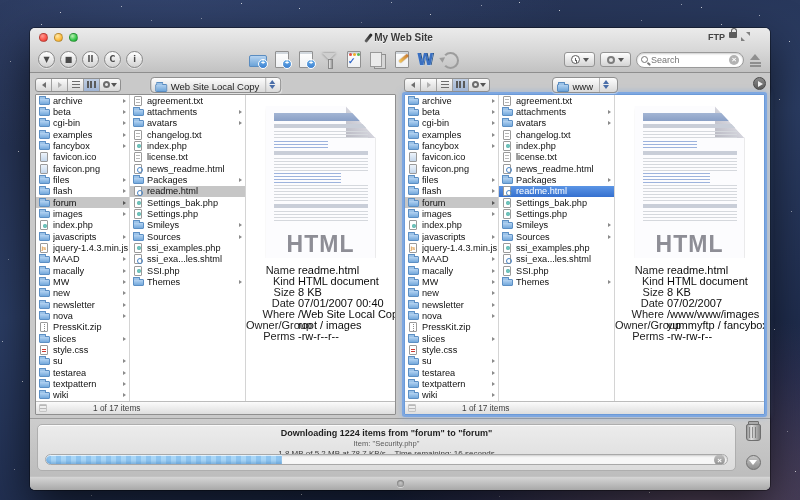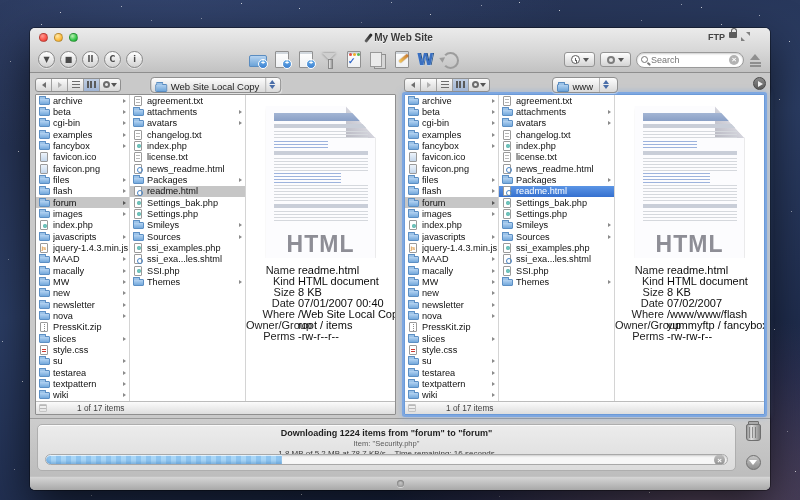--- a/index.html
+++ b/index.html
@@ -195,21 +195,21 @@
 
   .meta { display:inline-block; margin:0 auto; }
   .mrow { display:flex; font-size:11px; line-height:11px; }
   .mlabel { width:52px; flex:none; text-align:right; padding-right:3px; color:#222; }
   .mval { text-align:left; color:#0a0a0a; white-space:nowrap; }
 
   .pane-status { height:13px; border-top:1px solid #bcbcbc; background:linear-gradient(#fbfbfb,#dedede);
     display:flex; align-items:center; font-size:8.3px; color:#3f3f3f; }
   .grip { width:8px; height:8px; margin:0 2px 0 3px; background:repeating-linear-gradient(#b8b8b8 0 1px, transparent 1px 3px);
     border:1px solid #c4c4c4; border-radius:1px; }
-  .pane-status .stxt { margin-left:28px; }
+  .pane-status .stxt { margin-left:44px; }
 
   
   .drawer { height:62px; background:linear-gradient(#cdcdcd,#bdbdbd); border-top:1px solid #9a9a9a;
     display:flex; padding:5px 4px 5px 7px; gap:4px; }
   .dpanel { flex:1; border:1px solid #aeaeae; border-radius:5px; background:linear-gradient(#ececec,#dcdcdc);
     box-shadow:inset 0 1px 0 rgba(255,255,255,.8); padding:3px 8px 0; text-align:center; position:relative; min-width:0; }
   .d-title { font-size:9px; font-weight:bold; color:#1e1e1e; }
   .d-item { font-size:7.6px; color:#5a5a5a; margin-top:1px; }
   .d-stats { font-size:8px; color:#3a3a3a; margin-top:1px; }
   .ptrack { position:absolute; left:7px; right:7px; bottom:5px; height:11px; border-radius:6px;
@@ -567,21 +567,21 @@
                     <span class="mlabel">Size</span>
                     <span class="mval">8 KB</span>
                   </div><div class="mrow">
                     <span class="mlabel">Date</span>
                     <span class="mval">07/01/2007 00:40</span>
                   </div><div class="mrow">
                     <span class="mlabel">Where</span>
                     <span class="mval">/Web Site Local Copy/forum</span>
                   </div><div class="mrow">
                     <span class="mlabel">Owner/Group</span>
-                    <span class="mval">root / items</span>
+                    <span class="mval">root / images</span>
                   </div><div class="mrow">
                     <span class="mlabel">Perms</span>
                     <span class="mval">-rw-r--r--</span>
                   </div></div>
             </div>
           </div>
           <div class="pane-status">
             <span class="grip"></span>
             <span class="stxt">1 of 17 items</span>
           </div>
@@ -851,21 +851,21 @@
                     <span class="mlabel">Kind</span>
                     <span class="mval">HTML document</span>
                   </div><div class="mrow">
                     <span class="mlabel">Size</span>
                     <span class="mval">8 KB</span>
                   </div><div class="mrow">
                     <span class="mlabel">Date</span>
                     <span class="mval">07/02/2007</span>
                   </div><div class="mrow">
                     <span class="mlabel">Where</span>
-                    <span class="mval">/www/www/flash</span>
+                    <span class="mval">/www/www/images</span>
                   </div><div class="mrow">
                     <span class="mlabel">Owner/Group</span>
                     <span class="mval">yummyftp / fancybox</span>
                   </div><div class="mrow">
                     <span class="mlabel">Perms</span>
                     <span class="mval">-rw-rw-r--</span>
                   </div></div>
             </div>
           </div>
           <div class="pane-status">

